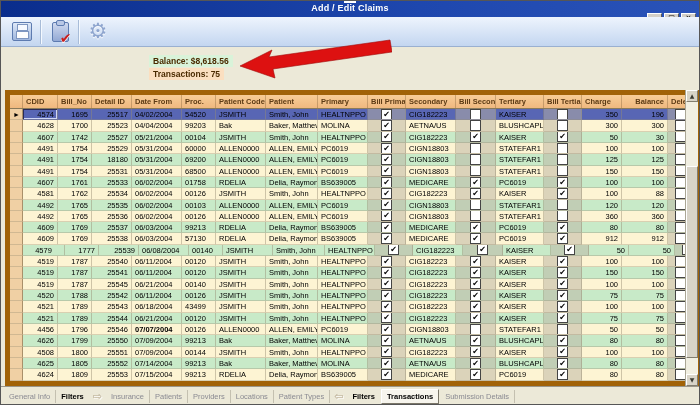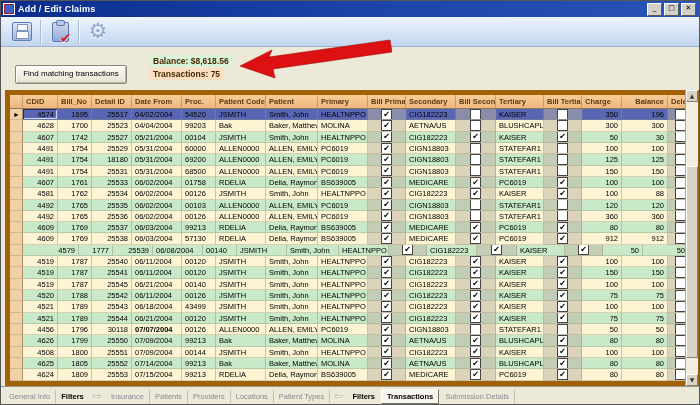--- a/index.html
+++ b/index.html
@@ -4,21 +4,21 @@
 <style>
   html,body{margin:0;padding:0;background:#9a9a9a;}
   #win{
     position:relative;width:700px;height:405px;overflow:hidden;
     background:#ece9d8;border:1px solid #565656;box-sizing:border-box;
     font-family:"Liberation Sans",sans-serif;
   }
   
   .titlebar{position:absolute;left:0;top:0;right:0;height:16px;
     background:linear-gradient(90deg,#0a2d8c,#1e47ae 60%,#2a53b8);
-    display:flex;align-items:center;color:#fff;}
+    display:flex;align-items:center;color:#fff;flex-direction:column;}
   .winicon{width:10px;height:10px;margin:0 3px 0 2px;background:#3a62c8;
     border:1px solid #fff;box-shadow:inset 0 0 0 1px #b02020;}
   .titletext{font-size:9px;font-weight:bold;letter-spacing:.2px;}
   .winbtns{margin-left:auto;display:flex;gap:2px;padding-right:3px;}
   .winbtn{width:13px;height:11px;background:#d4d0c8;border:1px solid;
     border-color:#fff #5a5a5a #5a5a5a #fff;font-size:7px;line-height:9px;
     text-align:center;color:#000;font-family:"DejaVu Sans",sans-serif;}
   
   .toolbar{position:absolute;left:0;top:16px;right:0;height:30px;
     background:linear-gradient(#eef4fd,#c3d6f0);border-bottom:1px solid #9ab0d0;
@@ -122,21 +122,20 @@
           <div class="redcheck" style="position: absolute;">✔</div>
         </div>
       </div>
       <div class="tsep"></div>
       <div class="tbtn">
         <div class="gear">⚙</div>
       </div>
     </div>
 
   <div class="filterbar">
-    <div class="findbtn">Find matching transactions</div>
     <div class="badge balance">Balance: $8,618.56</div>
     <div class="badge transactions">Transactions: 75</div>
   </div>
 
   <svg class="arrow-svg" width="158" height="42" viewBox="0 0 158 42">
     <polygon id="arrowpoly" points="6,29 38,13 35,20 156,3 158,15 39,32 41,41" fill="#dd1111" stroke="#a00a0a" stroke-width="0.6"></polygon>
   </svg>
 
   <div class="grid">
     <div class="gridhead" id="gridhead">
@@ -478,21 +477,21 @@
             <div class="cb">✔</div>
           </div>
           <div class="cell r" style="width: 40px;">912</div>
           <div class="cell r" style="width: 46px;">912</div>
           <div class="cell cbcell" style="width: 26px;">
             <div class="cb"></div>
           </div>
         </div>
         <div class="gridrow green">
           <div class="cell selcell" style="width: 13px;"></div>
-          <div class="cell r" style="width: 56px;">4579</div>
+          <div class="cell r" style="width: 42px; text-align: center;">4579</div>
           <div class="cell r" style="width: 34px;">1777</div>
           <div class="cell r" style="width: 40px;">25539</div>
           <div class="cell" style="width: 50px;">06/08/2004</div>
           <div class="cell" style="width: 34px;">00140</div>
           <div class="cell" style="width: 50px;">JSMITH</div>
           <div class="cell" style="width: 52px;">Smith, John</div>
           <div class="cell" style="width: 50px;">HEALTNPPO</div>
           <div class="cell cbcell" style="width: 38px;">
             <div class="cb">✔</div>
           </div>
@@ -669,21 +668,21 @@
           <div class="cell r" style="width: 40px;">75</div>
           <div class="cell r" style="width: 46px;">75</div>
           <div class="cell cbcell" style="width: 26px;">
             <div class="cb"></div>
           </div>
         </div>
         <div class="gridrow cream">
           <div class="cell selcell" style="width: 13px;"></div>
           <div class="cell r" style="width: 35px;">4456</div>
           <div class="cell r" style="width: 34px;">1796</div>
-          <div class="cell r" style="width: 40px;">30118</div>
+          <div class="cell r" style="width: 40px;">25546</div>
           <div class="cell" style="width: 50px; font-weight: bold;">07/07/2004</div>
           <div class="cell" style="width: 34px;">00126</div>
           <div class="cell" style="width: 50px;">ALLEN0000</div>
           <div class="cell" style="width: 52px;">ALLEN, EMILY</div>
           <div class="cell" style="width: 50px;">PC6019</div>
           <div class="cell cbcell" style="width: 38px;">
             <div class="cb">✔</div>
           </div>
           <div class="cell" style="width: 50px;">CIGN18803</div>
           <div class="cell cbcell" style="width: 40px;">

